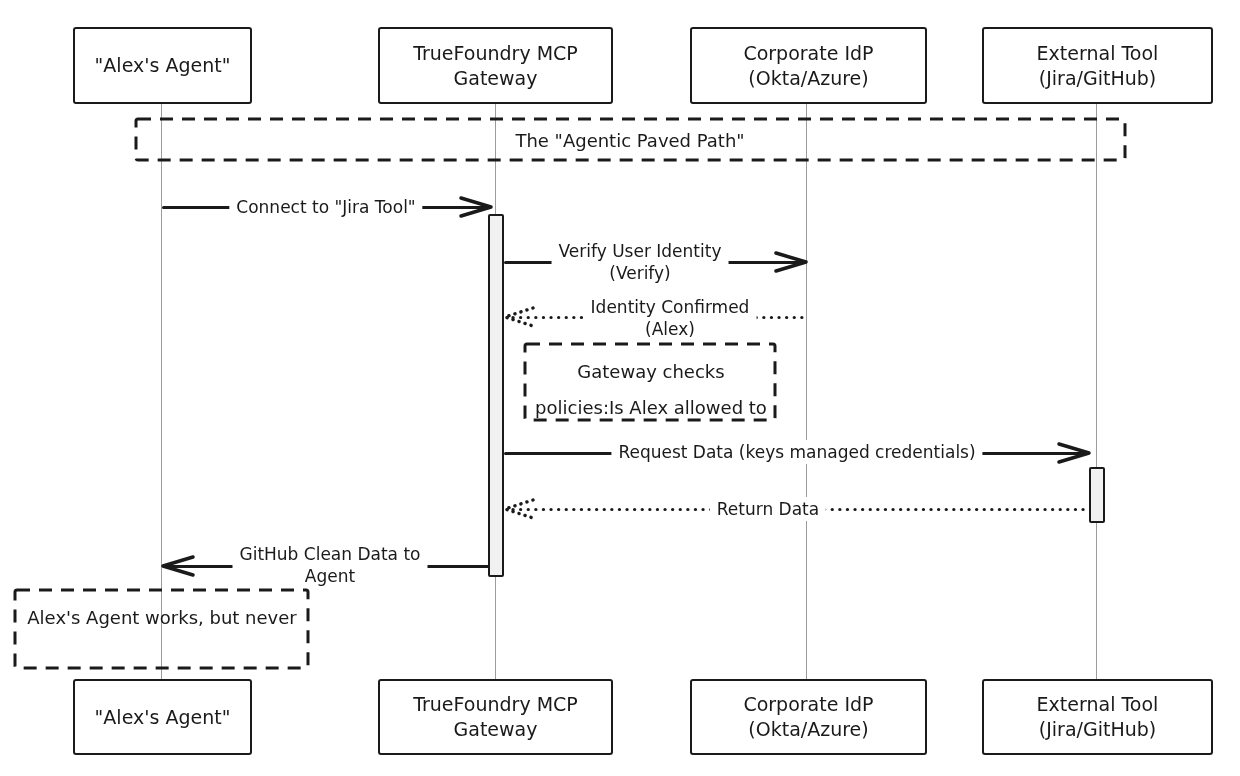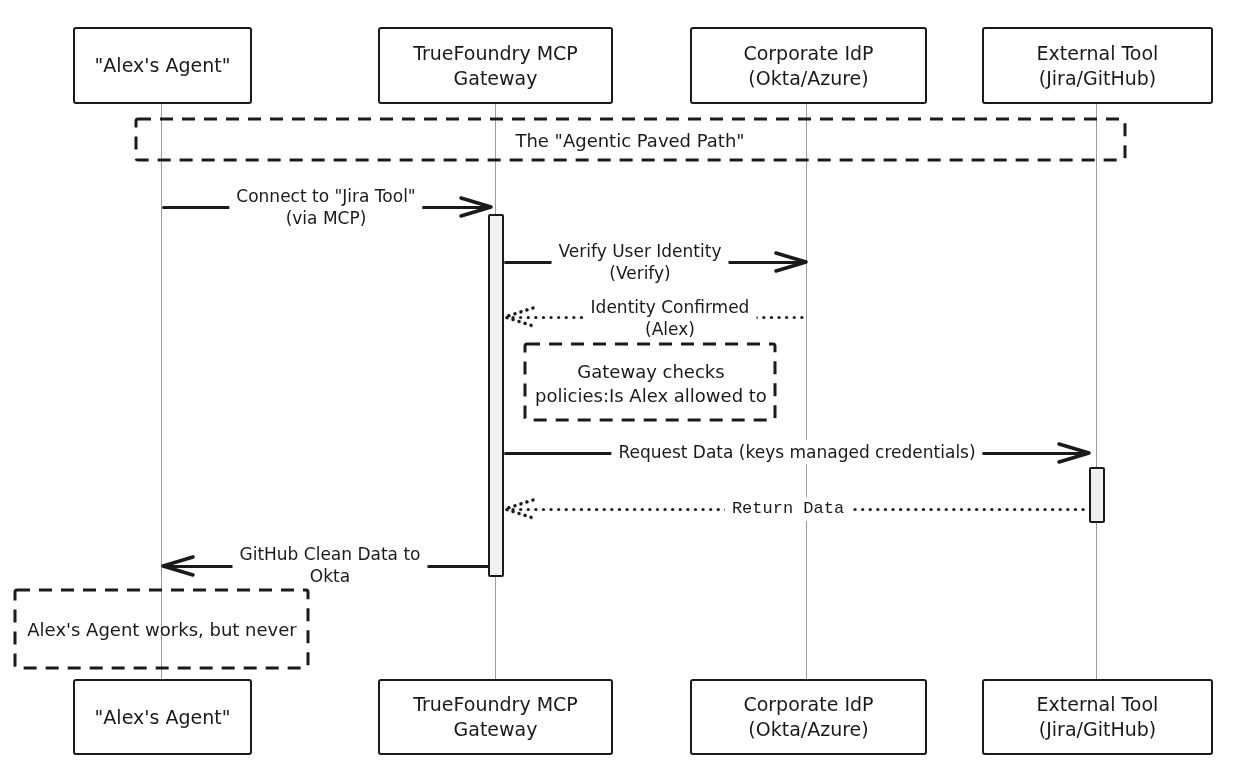--- a/index.html
+++ b/index.html
@@ -28,21 +28,21 @@
   .mlabel{
     position:absolute;transform:translate(-50%,-50%);background:#ffffff;
     padding:1px 7px;text-align:center;font-size:17px;line-height:22px;white-space:nowrap;z-index:5;
   }
   .mlabel .ln{display:block;}
   
   .nlabel{
     position:absolute;transform:translate(-50%,-50%);text-align:center;
     font-size:18px;line-height:23.5px;white-space:nowrap;z-index:5;
   }
-  .nlabel .ln{display:block;}
+  .nlabel .ln{display:block;margin-top:12px;}
   .framelabel{
     position:absolute;transform:translate(-50%,-50%);text-align:center;
     font-size:18px;white-space:nowrap;z-index:5;
   }
   svg{display:block;}
   .z3{z-index:3;} .z5{z-index:5;}
 </style>
 </head>
 <body>
 
@@ -82,21 +82,20 @@
 
   <div class="activation" style="left:488px;top:214px;width:16px;height:363px;"></div>
   <div class="activation" style="left:1089px;top:467px;width:16px;height:56px;"></div>
 
   <div class="mline" style="left:162px;top:205.5px;width:325px;"></div>
   <svg class="abs z3" style="left:457px;top:194px;" width="38" height="26">
     <path d="M4 4 L34 13 L4 22" fill="none" stroke="#1a1a1a" stroke-width="3.5" stroke-linecap="round" stroke-linejoin="round"></path>
   </svg>
   <div class="mlabel" style="left:326px;top:207px;">
     <span class="ln">Connect to "Jira Tool"</span>
-    <span class="ln">(via MCP)</span>
   </div>
 
   <div class="mline" style="left:504px;top:260.5px;width:297px;"></div>
   <svg class="abs z3" style="left:772px;top:249px;" width="38" height="26">
     <path d="M4 4 L34 13 L4 22" fill="none" stroke="#1a1a1a" stroke-width="3.5" stroke-linecap="round" stroke-linejoin="round"></path>
   </svg>
   <div class="mlabel" style="left:640px;top:262px;">
     <span class="ln">Verify User Identity</span>
     <span class="ln">(Verify)</span>
   </div>
@@ -127,37 +126,37 @@
   <div class="mlabel" style="left:797px;top:452px;">
     <span class="ln">Request Data (keys managed credentials)</span>
   </div>
 
   <svg class="abs z3" style="left:511px;top:506px;" width="578" height="7">
     <line x1="2" y1="3.5" x2="576" y2="3.5" stroke="#1a1a1a" stroke-width="3.2" stroke-linecap="round" stroke-dasharray="0.1 7.5"></line>
   </svg>
   <svg class="abs z3" style="left:501px;top:496px;" width="38" height="26">
     <path d="M32 4 L4 13 L32 22" fill="none" stroke="#1a1a1a" stroke-width="3.4" stroke-linecap="round" stroke-linejoin="round" stroke-dasharray="0.1 6.2"></path>
   </svg>
-  <div class="mlabel" style="left:788px;top:509px;font-family:Liberation Mono, monospace;">
+  <div class="mlabel" style="left:768px;top:509px;">
     <span class="ln">Return Data</span>
   </div>
 
   <div class="mline" style="left:168px;top:564.5px;width:322px;"></div>
   <svg class="abs z3" style="left:159px;top:553px;" width="38" height="26">
     <path d="M34 4 L4 13 L34 22" fill="none" stroke="#1a1a1a" stroke-width="3.5" stroke-linecap="round" stroke-linejoin="round"></path>
   </svg>
   <div class="mlabel" style="left:330px;top:565px;">
     <span class="ln">GitHub Clean Data to</span>
-    <span class="ln">Okta</span>
+    <span class="ln">Agent</span>
   </div>
 
   <svg class="abs z5" style="left:13px;top:588px;" width="297" height="82">
     <rect x="2" y="2" width="293" height="78" rx="2" fill="none" stroke="#1a1a1a" stroke-width="3" stroke-dasharray="13 9"></rect>
   </svg>
-  <div class="nlabel" style="left:162px;top:630px;">
+  <div class="nlabel" style="left:162px;top:612px;">
     <span class="ln">Alex's Agent works, but never</span>
   </div>
 
   <div class="actor" style="left:73px;top:679px;width:179px;height:76px;">
     <span class="ln">"Alex's Agent"</span>
   </div>
   <div class="actor" style="left:378px;top:679px;width:235px;height:76px;">
     <span>
       <span class="ln">TrueFoundry MCP</span>
       <span class="ln">Gateway</span>

